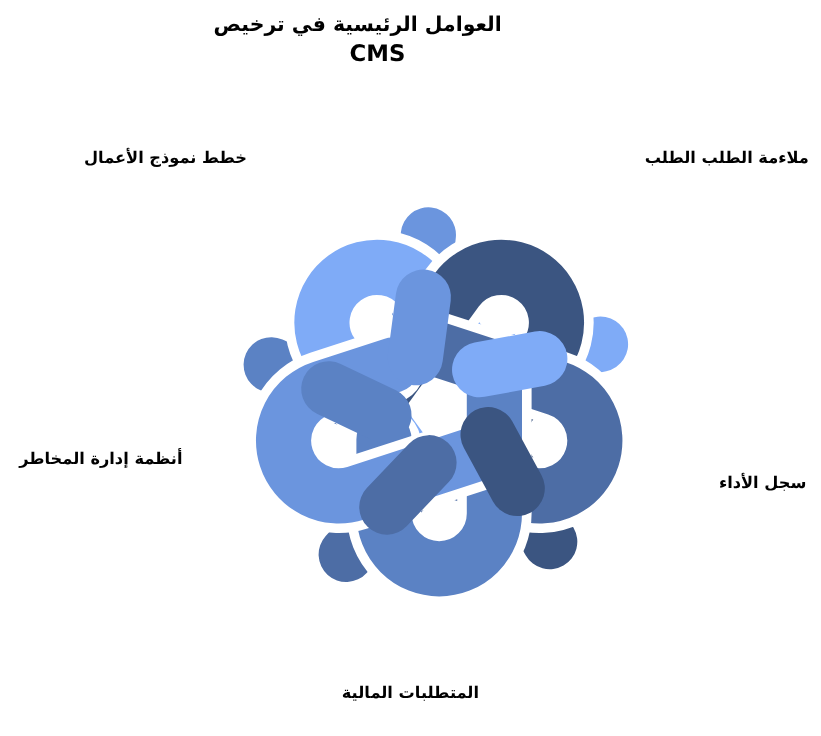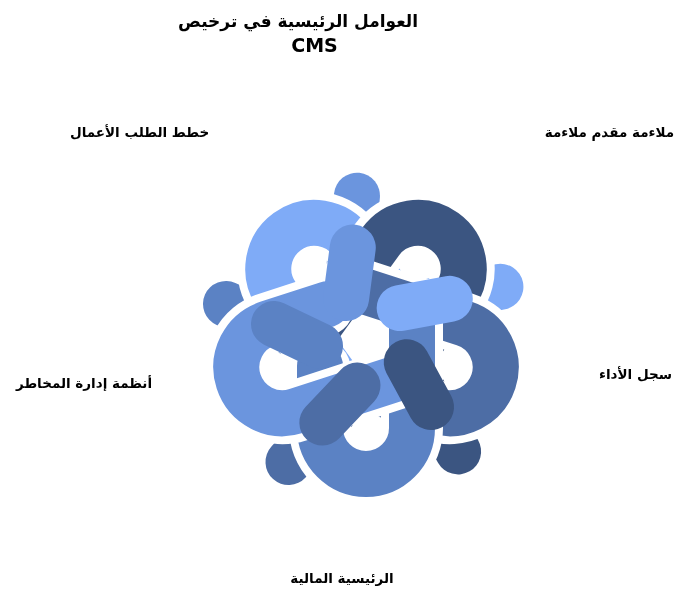--- a/index.html
+++ b/index.html
@@ -76,21 +76,21 @@
     top: 124px;
     right: 10px;
     text-align: right;
   }
   #label-business-model {
     top: 124px;
     left: 70px;
     text-align: left;
   }
   #label-performance-record {
-    top: 366px;
+    top: 395px;
     right: 12px;
     text-align: right;
   }
   #label-risk-management {
     top: 375px;
     left: 16px;
     text-align: left;
   }
   #label-financial-requirements {
     top: 570px;
@@ -224,23 +224,23 @@
           </g>
           <g transform="rotate(252)">
             <path d="M 46 -6 L 92 16" stroke="#6B95DE" stroke-width="46" fill="none" stroke-linecap="round"></path>
           </g>
         </g>
 
       </g>
     </svg>
   </div>
 
-  <div class="node-label" id="label-applicant-suitability">ملاءمة مقدم ملاءمة</div>
-
-  <div class="node-label" id="label-business-model">خطط الطلب الأعمال</div>
+  <div class="node-label" id="label-applicant-suitability">ملاءمة الطلب الطلب</div>
+
+  <div class="node-label" id="label-business-model">خطط نموذج الأعمال</div>
 
   <div class="node-label" id="label-performance-record">سجل الأداء</div>
 
   <div class="node-label" id="label-risk-management">أنظمة إدارة المخاطر</div>
 
-  <div class="node-label" id="label-financial-requirements">الرئيسية المالية</div>
+  <div class="node-label" id="label-financial-requirements">المتطلبات المالية</div>
 
 </div>
 
 </body></html>

